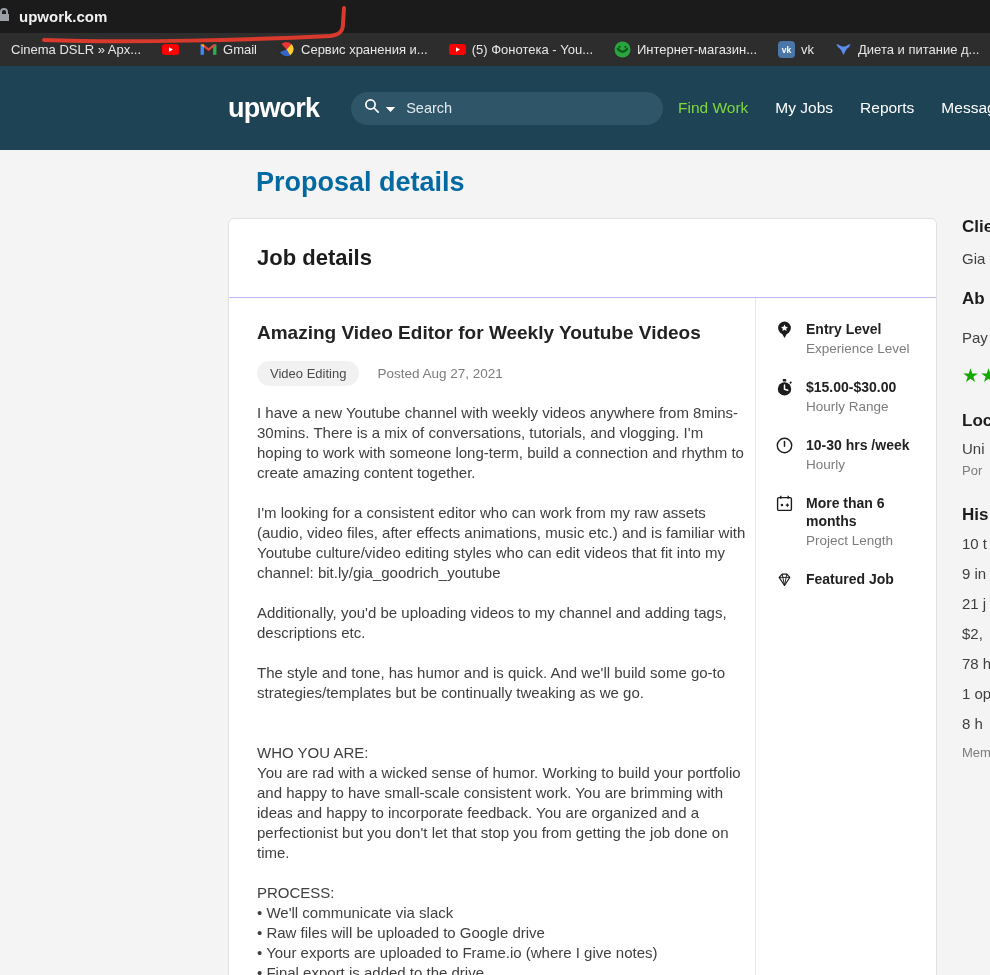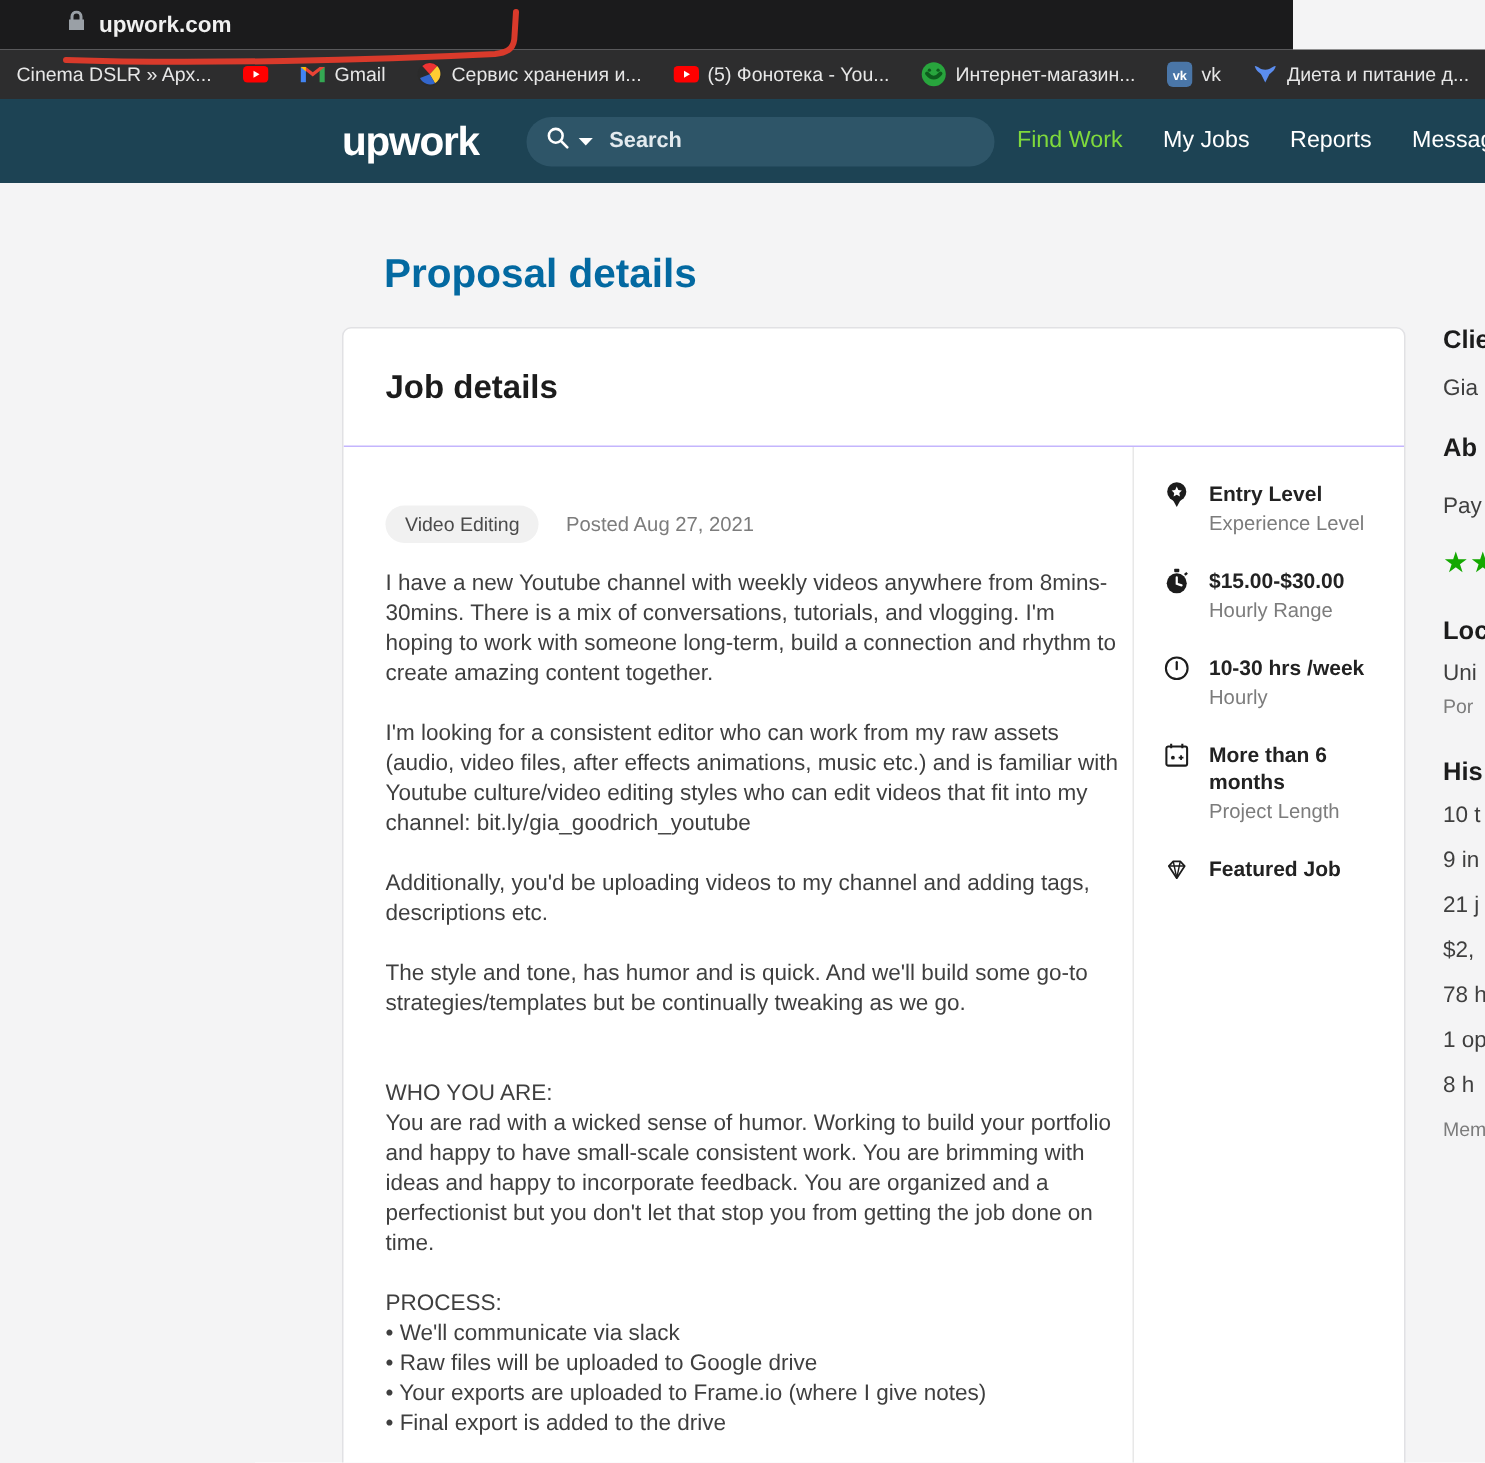--- a/index.html
+++ b/index.html
@@ -1,42 +1,42 @@
 <!DOCTYPE html>
 <html><head>
 <meta charset="utf-8">
 <style>
   * { margin:0; padding:0; box-sizing:border-box; }
   html,body { width:990px; height:975px; overflow:hidden; }
   body { position:relative; font-family:"Liberation Sans", sans-serif; background:#f4f4f5; }
 
   
-  #urlbar { position:absolute; left:0; top:0; width:862px; height:33px; background:#1b1b1c;
-            display:flex; align-items:center; overflow:hidden;padding-left:47px; }
+  #urlbar { position:absolute; left:0; top:0; width:990px; height:33px; background:#1b1b1c;
+            display:flex; align-items:center; overflow:hidden; }
   #urlbar .lock { margin-left:-2px; flex:none; }
   #urlbar .domain { color:#f0f0f0; font-weight:bold; font-size:15px; margin-left:9px; }
   #urlbar .path { color:#999; font-size:15px; }
   #red-annotation { position:absolute; left:0; top:0; pointer-events:none; z-index:5; }
 
   #bookmarks { position:absolute; left:0; top:33px; width:990px; height:33px; background:#2d2d2e;
                display:flex; align-items:center; padding-left:11px; overflow:hidden; }
   .bm { display:flex; align-items:center; margin-right:21px; white-space:nowrap;
         font-size:13px; color:#e7e7e7; flex:none; }
   .bm .bm-ic { width:17px; height:17px; margin-right:6px; flex:none; }
   .bm.icononly .bm-ic { margin-right:0; }
 
   
-  #uwheader { position:absolute; left:0; top:66px; width:990px; height:56px; background:#1d4354;
+  #uwheader { position:absolute; left:0; top:66px; width:990px; height:84px; background:#1d4354;
               display:flex; align-items:center; overflow:hidden; }
   .logo { margin-left:228px; color:#fff; font-size:27px; font-weight:bold; letter-spacing:-0.8px; }
   .searchbox { margin-left:32px; width:312px; height:33px; background:#2e5568; border-radius:17px;
                display:flex; align-items:center; padding:0 13px; }
   .searchbox .sicon { flex:none; margin-right:5px; }
   .searchbox .caret { flex:none; margin-right:10px; }
-  .searchbox .ph { color:#e3eaee; font-size:14.5px;font-weight:bold; }
+  .searchbox .ph { color:#e3eaee; font-size:14.5px; }
   #nav { margin-left:auto; margin-right:-22px; display:flex; gap:27px; }
   #nav .navitem { color:#fff; font-size:15.5px; white-space:nowrap; }
   #nav .navitem.active { color:#7fd93c; }
 
   
   #page-title { position:absolute; left:256px; top:167px; font-size:27px; font-weight:bold; color:#0369a1; }
 
   #card { position:absolute; left:228px; top:218px; width:709px; height:900px; background:#fff;
           border:1px solid #e1e1e4; border-radius:6px; overflow:hidden; }
   .card-h { height:79px; border-bottom:1px solid #c4b5fd; display:flex; align-items:center;
@@ -172,20 +172,21 @@
     <span class="navitem">Messages</span>
   </div>
 </div>
 
 <h1 id="page-title">Proposal details</h1>
 
 <div id="card">
   <div class="card-h">Job details</div>
   <div class="card-b">
     <div class="col-main">
+      <div class="job-title">Amazing Video Editor for Weekly Youtube Videos</div>
       <div class="tagrow">
         <span class="tag">Video Editing</span>
         <span class="posted">Posted Aug 27, 2021</span>
       </div>
       <div class="desc">I have a new Youtube channel with weekly videos anywhere from 8mins-30mins. There is a mix of conversations, tutorials, and vlogging. I'm hoping to work with someone long-term, build a connection and rhythm to create amazing content together.
 
 I'm looking for a consistent editor who can work from my raw assets (audio, video files, after effects animations, music etc.) and is familiar with Youtube culture/video editing styles who can edit videos that fit into my channel: bit.ly/gia_goodrich_youtube
 
 Additionally, you'd be uploading videos to my channel and adding tags, descriptions etc.
 

